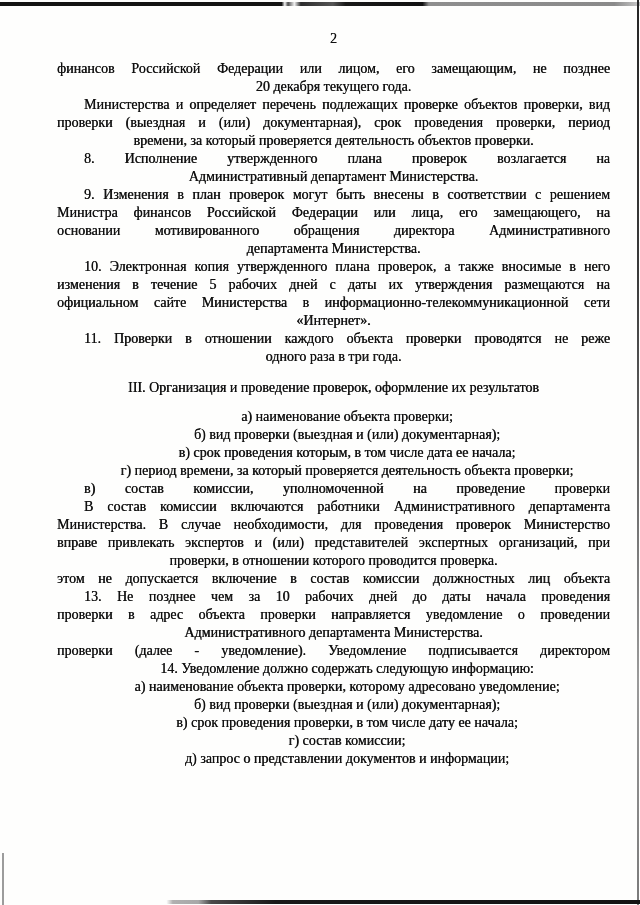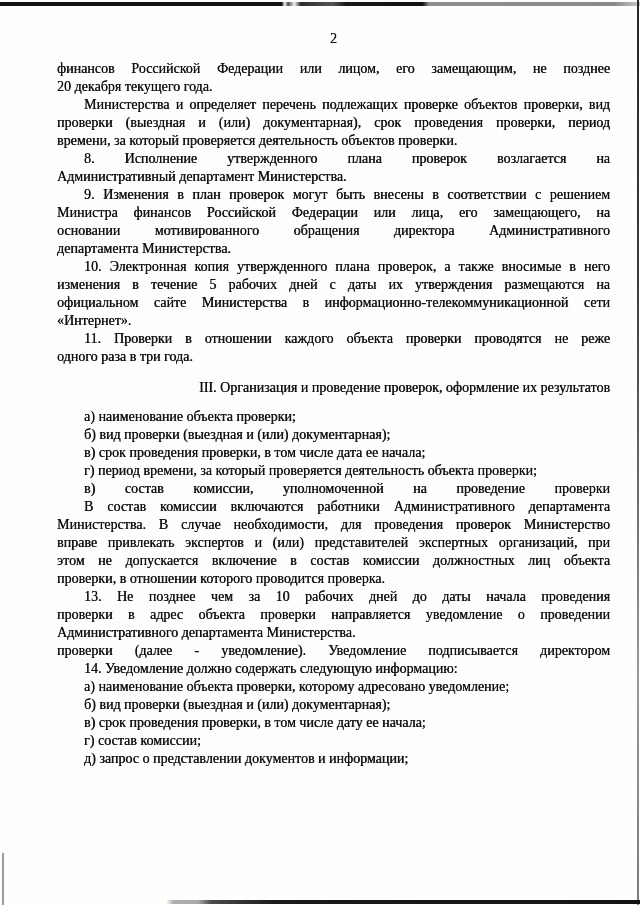--- a/index.html
+++ b/index.html
@@ -41,28 +41,28 @@
     width: 553px;
     font-size: 14px;
     line-height: 18px;
     text-shadow: 0.35px 0 0 rgba(0,0,0,0.85); 
   }
   .page-number {
     text-align: center;
     margin-bottom: 12px;
   }
   .para { text-align: left; }
-  .para .line { min-height: 18px; }
+  .para .line { min-height: 18px; text-align: center; }
   .para .line.just { text-align: justify; text-align-last: justify; }
   .para.indent .line:first-child { text-indent: 27px; }
   .para.heading {
     text-align: center;
     margin: 13px 0 11px 0;
   }
-  .para.heading .line { text-align: right; text-indent: 0; }
+  .para.heading .line { text-align: center; text-indent: 0; }
 </style>
 </head>
 <body>
 
 <div class="page">
   <div class="edge-top"></div>
   <div class="edge-right"></div>
   <div class="edge-left"></div>
   <div class="edge-bottom"></div>
 
@@ -103,34 +103,34 @@
       </div>
       <div class="para indent">
       </div>
       <div class="para indent">
         <div class="line">а) наименование объекта проверки;</div>
       </div>
       <div class="para indent">
         <div class="line">б) вид проверки (выездная и (или) документарная);</div>
       </div>
       <div class="para indent">
-        <div class="line">в) срок проведения проверки, в том числе дата ее начала;</div>
+        <div class="line">в) срок проведения которым, в том числе дата ее начала;</div>
       </div>
       <div class="para indent">
         <div class="line">г) период времени, за который проверяется деятельность объекта проверки;</div>
       </div>
       <div class="para indent">
         <div class="line just">в) состав комиссии, уполномоченной на проведение проверки</div>
       </div>
       <div class="para indent">
         <div class="line just">В состав комиссии включаются работники Административного департамента</div>
         <div class="line just">Министерства. В случае необходимости, для проведения проверок Министерство</div>
         <div class="line just">вправе привлекать экспертов и (или) представителей экспертных организаций, при</div>
+        <div class="line">проверки, в отношении которого проводится проверка.</div>
         <div class="line just">этом не допускается включение в состав комиссии должностных лиц объекта</div>
-        <div class="line">проверки, в отношении которого проводится проверка.</div>
       </div>
       <div class="para indent">
         <div class="line just">13. Не позднее чем за 10 рабочих дней до даты начала проведения</div>
         <div class="line just">проверки в адрес объекта проверки направляется уведомление о проведении</div>
         <div class="line">Административного департамента Министерства.</div>
         <div class="line just">проверки (далее - уведомление). Уведомление подписывается директором</div>
       </div>
       <div class="para indent">
         <div class="line">14. Уведомление должно содержать следующую информацию:</div>
       </div>

